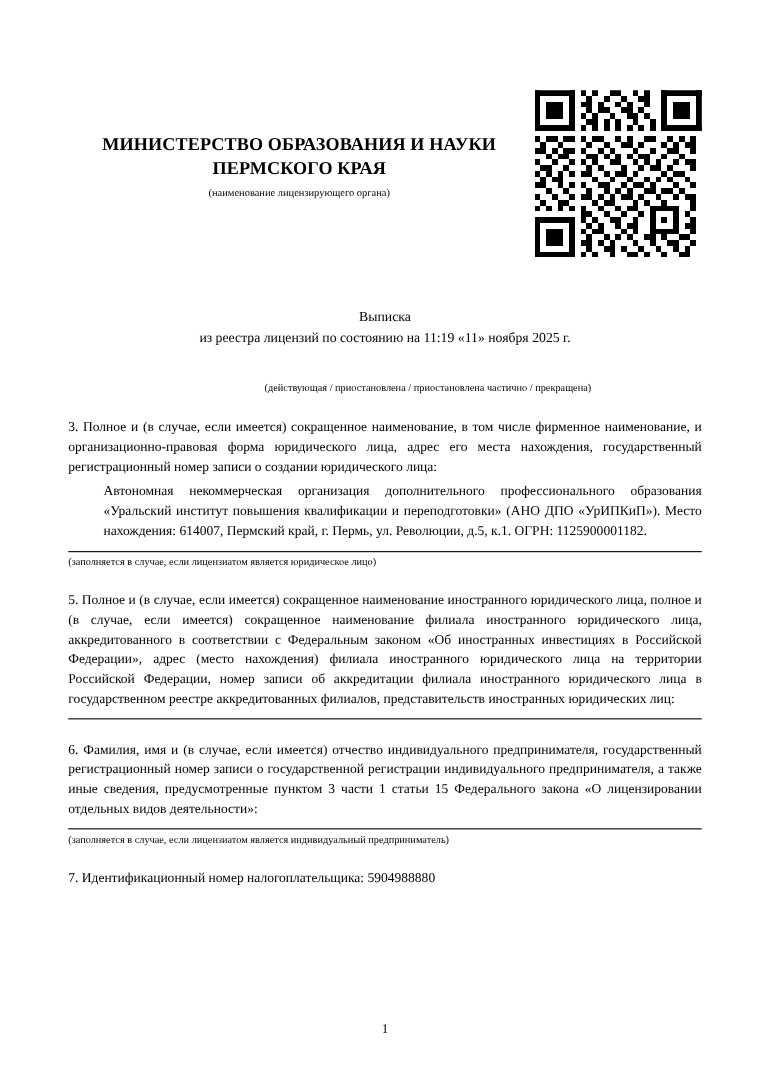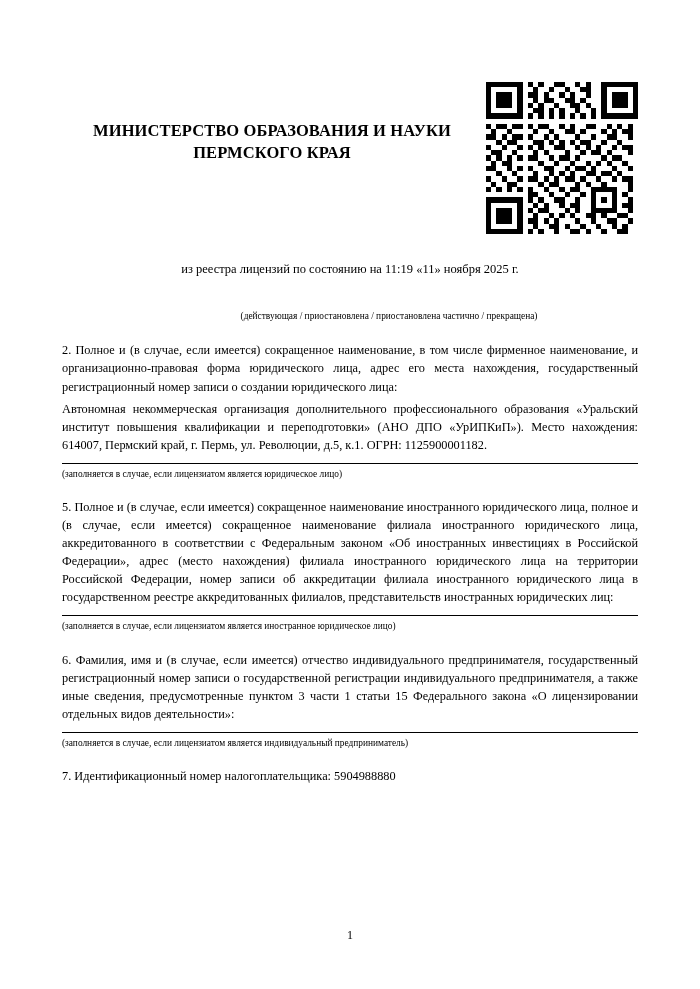--- a/index.html
+++ b/index.html
@@ -83,21 +83,21 @@
     font-size: 9.4px;
     margin-top: 5px;
   }
   .rule {
     border: 0;
     border-top: 1px solid #000;
     margin: 9px 0 0 0;
     height: 0;
   }
 
-  .item-4-body { margin-top: 4px; }
+  .item-4-body { margin-top: 4px; margin-left: 32px; }
   .item-4-body p { margin: 0; text-align: justify; text-align-last: left; }
 
   
   .page-number {
     position: absolute;
     bottom: 46px;
     left: 0;
     width: 700px;
     text-align: center;
     font-size: 12px;
@@ -369,47 +369,48 @@
         <rect x="19" y="28" width="1" height="1"></rect>
           <rect x="22" y="28" width="1" height="1"></rect>
         <rect x="25" y="28" width="2" height="1"></rect>
       </g>
     </svg>
   </div>
 
   <div class="header">
     <div class="org-title">МИНИСТЕРСТВО ОБРАЗОВАНИЯ И НАУКИ</div>
     <div class="org-title">ПЕРМСКОГО КРАЯ</div>
+    <div class="org-caption">(наименование лицензирующего органа)</div>
   </div>
 
   <div class="doc-title">
+    <div>Выписка</div>
     <div>из реестра лицензий по состоянию на 11:19 «11» ноября 2025 г.</div>
   </div>
 
   <div class="items">
 
     <div class="item">
       <div class="sub-note-left">(действующая / приостановлена / приостановлена частично / прекращена)</div>
     </div>
 
 
 
     <div class="item">
-      <p class="just">2. Полное и (в случае, если имеется) сокращенное наименование, в том числе фирменное наименование, и организационно-правовая форма юридического лица, адрес его места нахождения, государственный регистрационный номер записи о создании юридического лица:</p>
+      <p class="just">3. Полное и (в случае, если имеется) сокращенное наименование, в том числе фирменное наименование, и организационно-правовая форма юридического лица, адрес его места нахождения, государственный регистрационный номер записи о создании юридического лица:</p>
       <div class="item-4-body">
         <p>Автономная некоммерческая организация дополнительного профессионального образования «Уральский институт повышения квалификации и переподготовки» (АНО ДПО «УрИПКиП»). Место нахождения: 614007, Пермский край, г. Пермь, ул. Революции, д.5, к.1. ОГРН: 1125900001182.</p>
       </div>
       <hr class="rule">
       <div class="sub-note">(заполняется в случае, если лицензиатом является юридическое лицо)</div>
     </div>
 
     <div class="item">
       <p class="just">5. Полное и (в случае, если имеется) сокращенное наименование иностранного юридического лица, полное и (в случае, если имеется) сокращенное наименование филиала иностранного юридического лица, аккредитованного в соответствии с Федеральным законом «Об иностранных инвестициях в Российской Федерации», адрес (место нахождения) филиала иностранного юридического лица на территории Российской Федерации, номер записи об аккредитации филиала иностранного юридического лица в государственном реестре аккредитованных филиалов, представительств иностранных юридических лиц:</p>
       <hr class="rule">
-      <div class="sub-note">(заполняется в случае, если лицензиатом является иностранное юридическое лицо)</div>
     </div>
 
     <div class="item">
       <p class="just">6. Фамилия, имя и (в случае, если имеется) отчество индивидуального предпринимателя, государственный регистрационный номер записи о государственной регистрации индивидуального предпринимателя, а также иные сведения, предусмотренные пунктом 3 части 1 статьи 15 Федерального закона «О лицензировании отдельных видов деятельности»:</p>
       <hr class="rule">
       <div class="sub-note">(заполняется в случае, если лицензиатом является индивидуальный предприниматель)</div>
     </div>
 
     <div class="item">
       <p>7. Идентификационный номер налогоплательщика: 5904988880</p>

